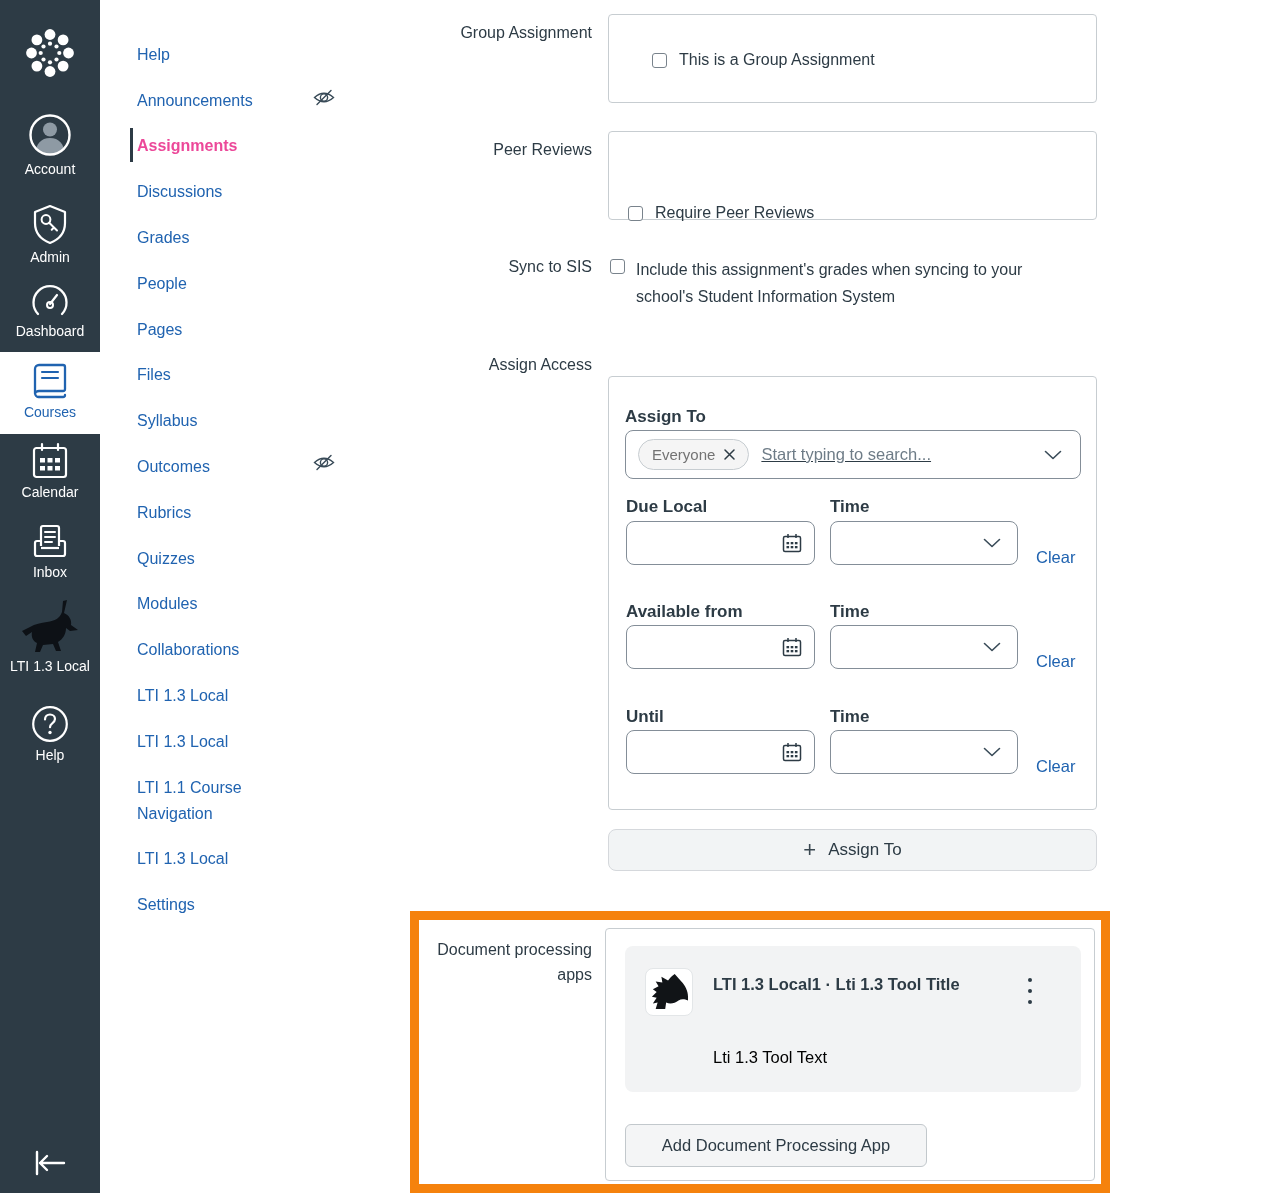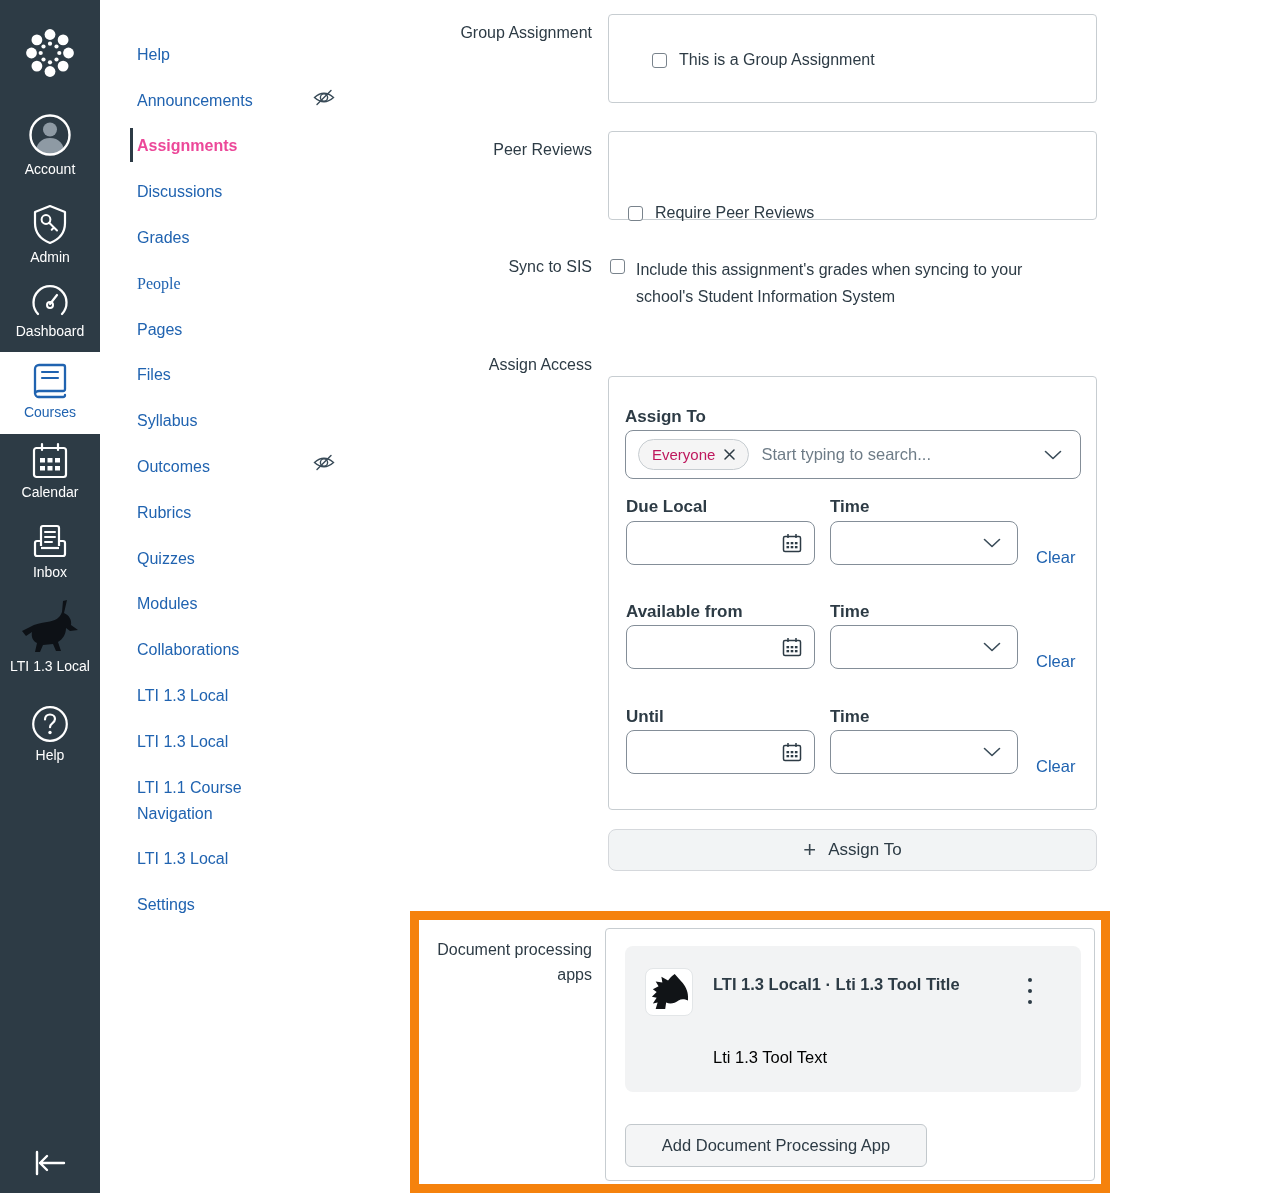--- a/index.html
+++ b/index.html
@@ -23,22 +23,22 @@
 
   
   .row-label { position:absolute; width:200px; text-align:right; font-size:16px; color:#2D3B45; }
   .box { position:absolute; left:608px; width:489px; border:1px solid #C7CDD1; border-radius:4px; background:#fff; }
   .checkbox { display:inline-block; width:15px; height:15px; border:1.5px solid #79838C; border-radius:3px; background:#fff; flex:0 0 15px; cursor:pointer; }
   .check-row { position:absolute; display:flex; align-items:center; gap:12px; font-size:16px; color:#2D3B45; }
   .sis-text { position:absolute; left:636px; width:424px; font-size:16px; color:#2D3B45; line-height:27px; }
 
   .inner-label { position:absolute; font-size:16px; font-weight:bold; color:#2D3B45; }
   .select-box { position:absolute; display:flex; align-items:center; border:1.5px solid #848E98; border-radius:8px; background:#fff; }
-  .tag-pill { display:flex; align-items:center; gap:9px; background:#F5F5F5; border:1px solid #C7CDD1; border-radius:16px; height:31px; padding:0 13px; margin-left:12px; font-size:15px; color:#be185d; cursor:pointer; white-space:nowrap; }
-  .search-input { border:none; outline:none; flex:1; font-size:16.5px; color:#2D3B45; padding:0 8px 0 12px; font-family:"Liberation Sans",sans-serif; background:transparent; min-width:0; }
+  .tag-pill { display:flex; align-items:center; gap:9px; background:#F5F5F5; border:1px solid #C7CDD1; border-radius:16px; height:31px; padding:0 13px; margin-left:12px; font-size:15px; color:#737373; cursor:pointer; white-space:nowrap; }
+  .search-input { border:none; outline:none; flex:1; font-size:16.5px; color:#2D3B45; padding:0 8px 0 12px; font-family:"Liberation Sans",sans-serif; background:transparent; min-width:0;text-decoration:underline; }
   .search-input::placeholder { color:#6E7C87; opacity:1; }
   .date-field { position:absolute; width:189px; height:44px; border:1.5px solid #848E98; border-radius:8px; background:#fff; display:flex; align-items:center; }
   .date-field input { border:none; outline:none; flex:1; height:100%; border-radius:8px; font-size:15px; padding:0 8px 0 10px; min-width:0; background:transparent; }
   .time-field { position:absolute; width:188px; height:44px; border:1.5px solid #848E98; border-radius:8px; background:#fff; display:flex; align-items:center; justify-content:flex-end; cursor:pointer; }
   .clear-link { position:absolute; font-size:16.5px; color:#2063B0; cursor:pointer; }
   .field-icon { margin-right:12px; display:flex; }
 
   .big-btn { position:absolute; left:608px; width:489px; height:42px; background:#F2F4F5; border:1px solid #D5D8DC; border-radius:8px; display:flex; align-items:center; justify-content:center; gap:12px; font-size:17px; color:#2D3B45; cursor:pointer; }
   .plus-glyph { font-size:22px; font-weight:300; color:#3a4750; line-height:1; }
 
@@ -202,21 +202,21 @@
       <svg width="22" height="19" viewBox="0 0 22 19">
         <path d="M1.5 9.5 Q11 1 20.5 9.5 Q11 18 1.5 9.5 Z" fill="none" stroke="#394B58" stroke-width="1.4"></path>
         <circle cx="11" cy="9.5" r="3.6" fill="none" stroke="#394B58" stroke-width="1.4"></circle>
         <path d="M4 16.5 L18 2.5" stroke="#394B58" stroke-width="1.4" stroke-linecap="round"></path>
       </svg>
     </span>
     <span class="active-bar" style="top:128px;"></span>
     <a class="cnav-item active" style="top:133px;">Assignments</a>
     <a class="cnav-item" style="top:179px;">Discussions</a>
     <a class="cnav-item" style="top:225px;">Grades</a>
-    <a class="cnav-item" style="top:271px;font-family:Liberation Serif, serif;">People</a>
+    <a class="cnav-item" style="top:271px;">People</a>
     <a class="cnav-item" style="top:317px;">Pages</a>
     <a class="cnav-item" style="top:362px;">Files</a>
     <a class="cnav-item" style="top:408px;">Syllabus</a>
     <a class="cnav-item" style="top:454px;">Outcomes</a>
     <span class="eye-icon" style="top:453px;">
       <svg width="22" height="19" viewBox="0 0 22 19">
         <path d="M1.5 9.5 Q11 1 20.5 9.5 Q11 18 1.5 9.5 Z" fill="none" stroke="#394B58" stroke-width="1.4"></path>
         <circle cx="11" cy="9.5" r="3.6" fill="none" stroke="#394B58" stroke-width="1.4"></circle>
         <path d="M4 16.5 L18 2.5" stroke="#394B58" stroke-width="1.4" stroke-linecap="round"></path>
       </svg>

